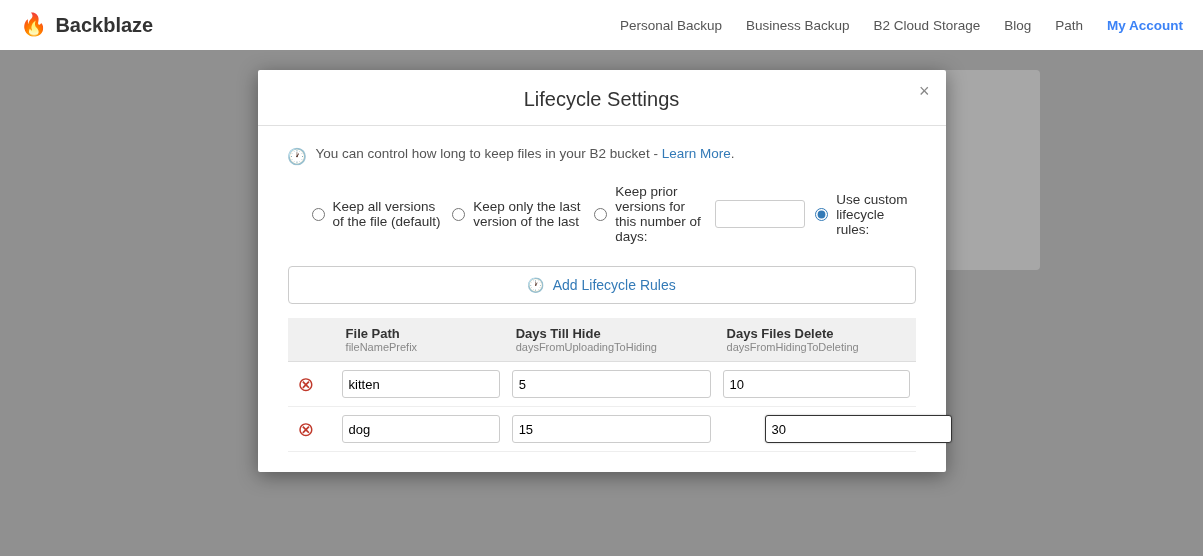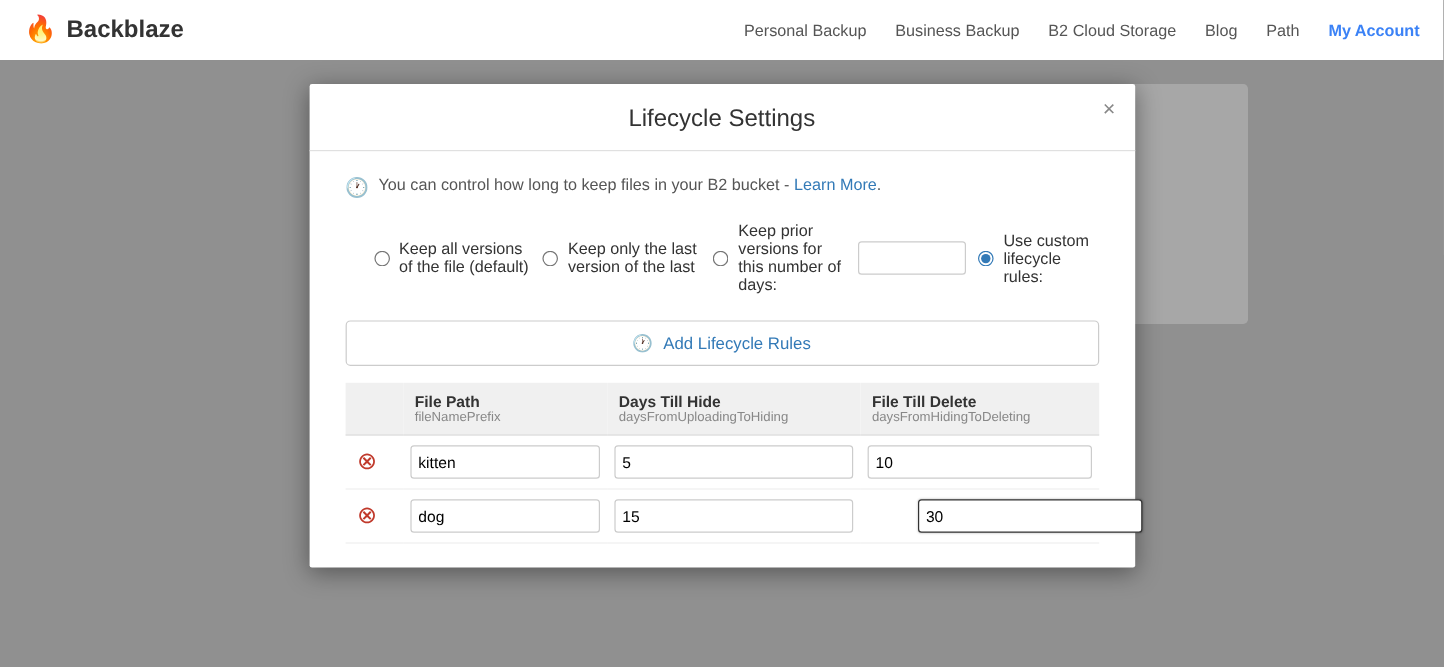--- a/index.html
+++ b/index.html
@@ -312,21 +312,21 @@
             <th class="col-remove"></th>
             <th class="col-path">
               <span>File Path</span>
               <span class="sub">fileNamePrefix</span>
             </th>
             <th class="col-hide">
               <span>Days Till Hide</span>
               <span class="sub">daysFromUploadingToHiding</span>
             </th>
             <th class="col-delete">
-              <span>File Till Delete</span>
+              <span>Days Files Delete</span>
               <span class="sub">daysFromHidingToDeleting</span>
             </th>
           </tr>
         </thead>
         <tbody id="table-body">
         <tr>
               <td class="col-remove"><button class="remove-btn" style="color: rgb(192, 57, 43); font-size: 20px;">⊗</button></td>
               <td class="col-path"><input type="text" value="kitten" style=""></td>
               <td class="col-hide"><input type="text" value="5" style=""></td>
               <td class="col-delete"><input type="text" value="10" style=""></td>

